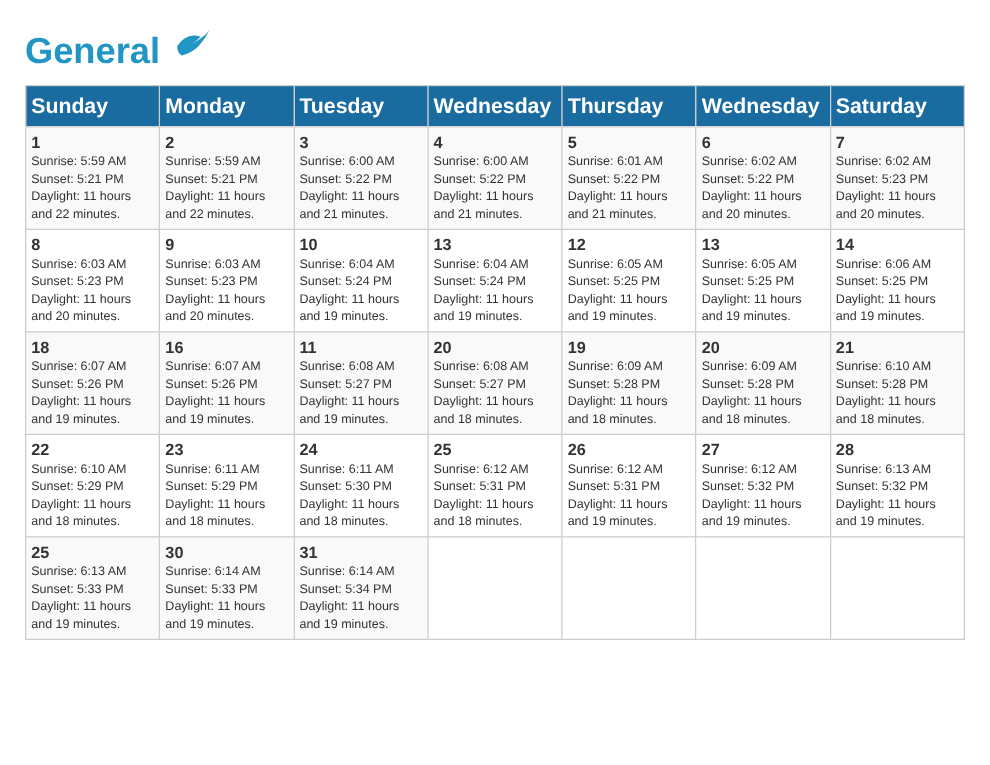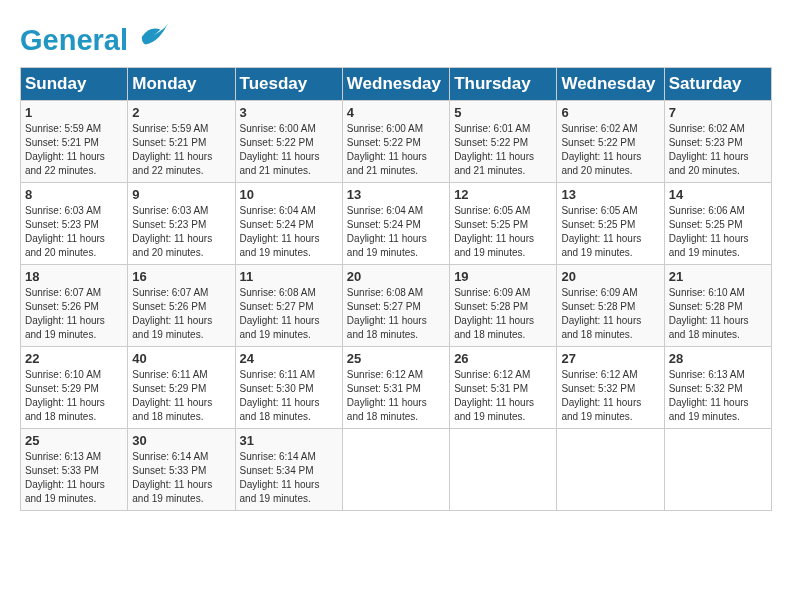--- a/index.html
+++ b/index.html
@@ -297,21 +297,21 @@
       <tr>
         <td>
           <span class="day-number">22</span>
         <div class="day-info">
           Sunrise: 6:10 AM<br>
           Sunset: 5:29 PM<br>
           Daylight: 11 hours and 18 minutes.
         </div>
         </td>
         <td>
-          <span class="day-number">40</span>
+          <span class="day-number">23</span>
         <div class="day-info">
           Sunrise: 6:11 AM<br>
           Sunset: 5:29 PM<br>
           Daylight: 11 hours and 18 minutes.
         </div>
         </td>
         <td>
           <span class="day-number">24</span>
         <div class="day-info">
           Sunrise: 6:11 AM<br>

